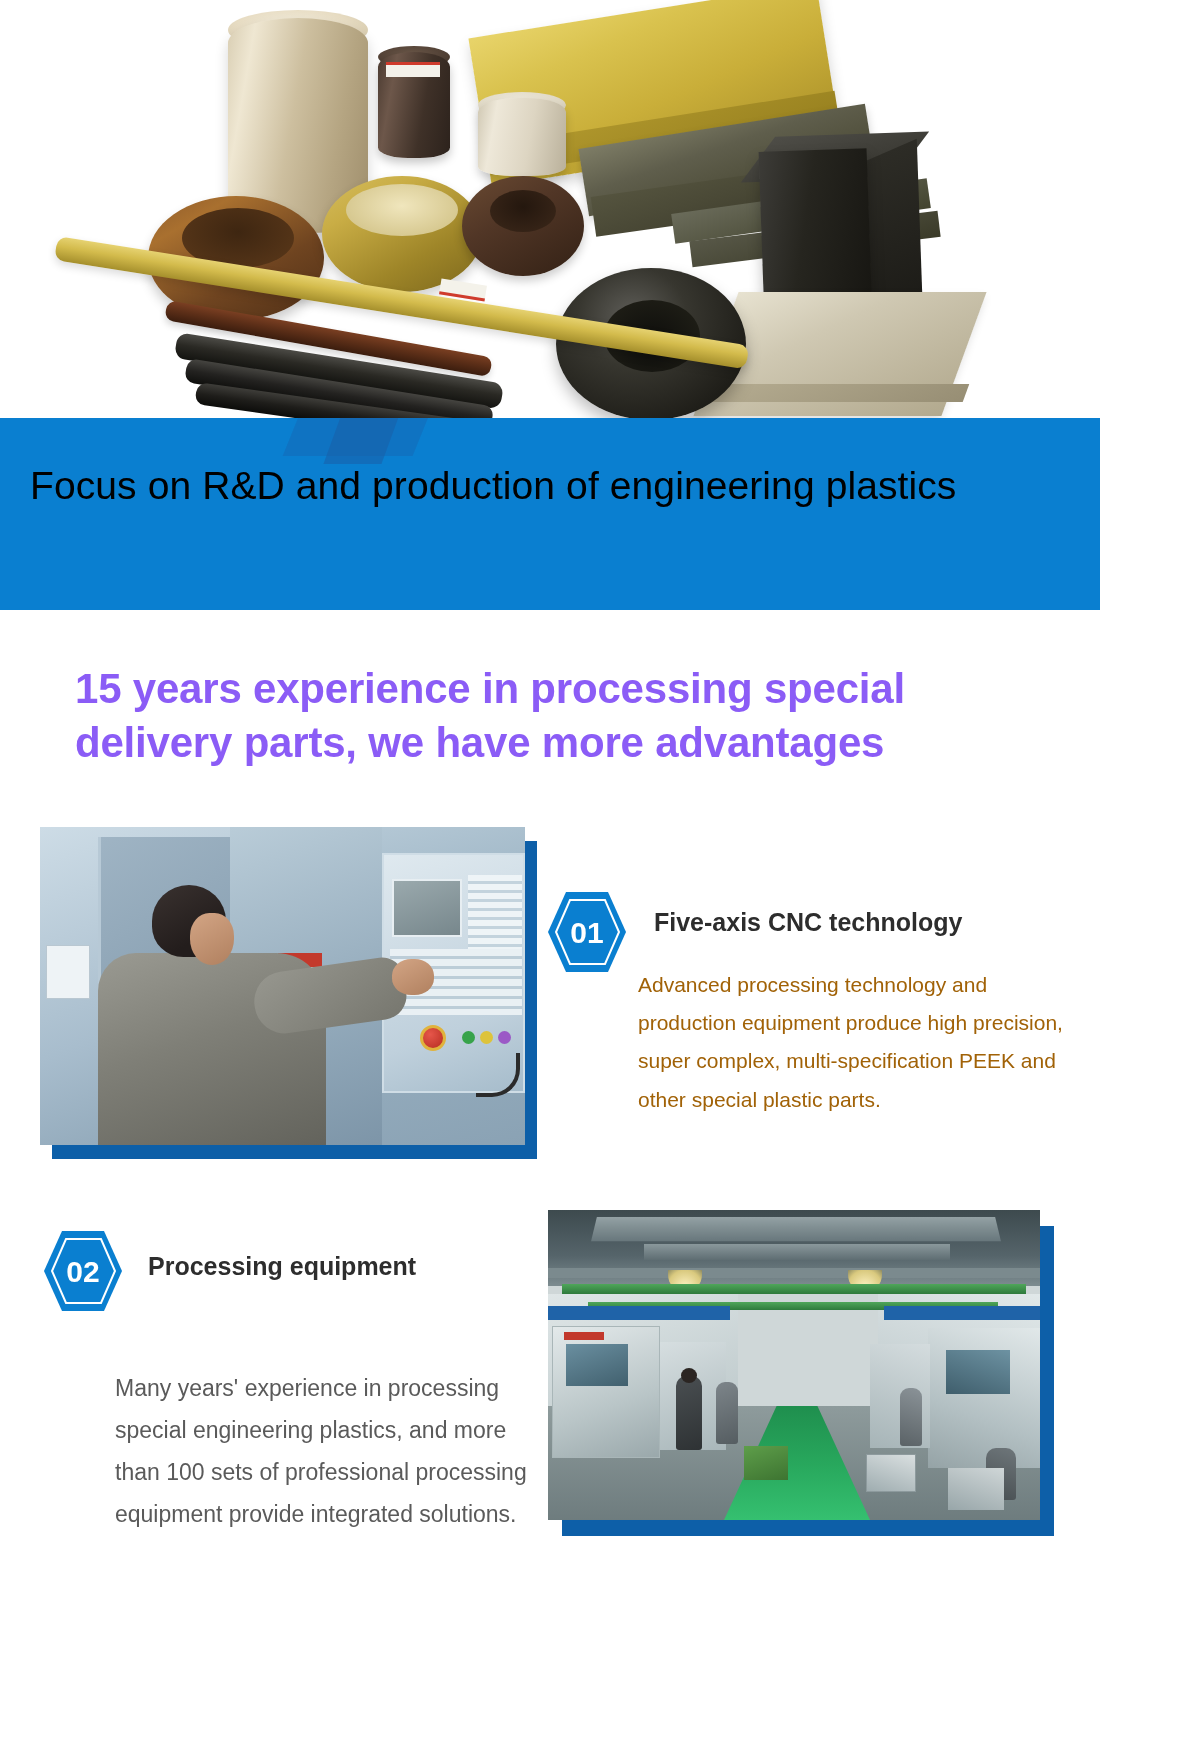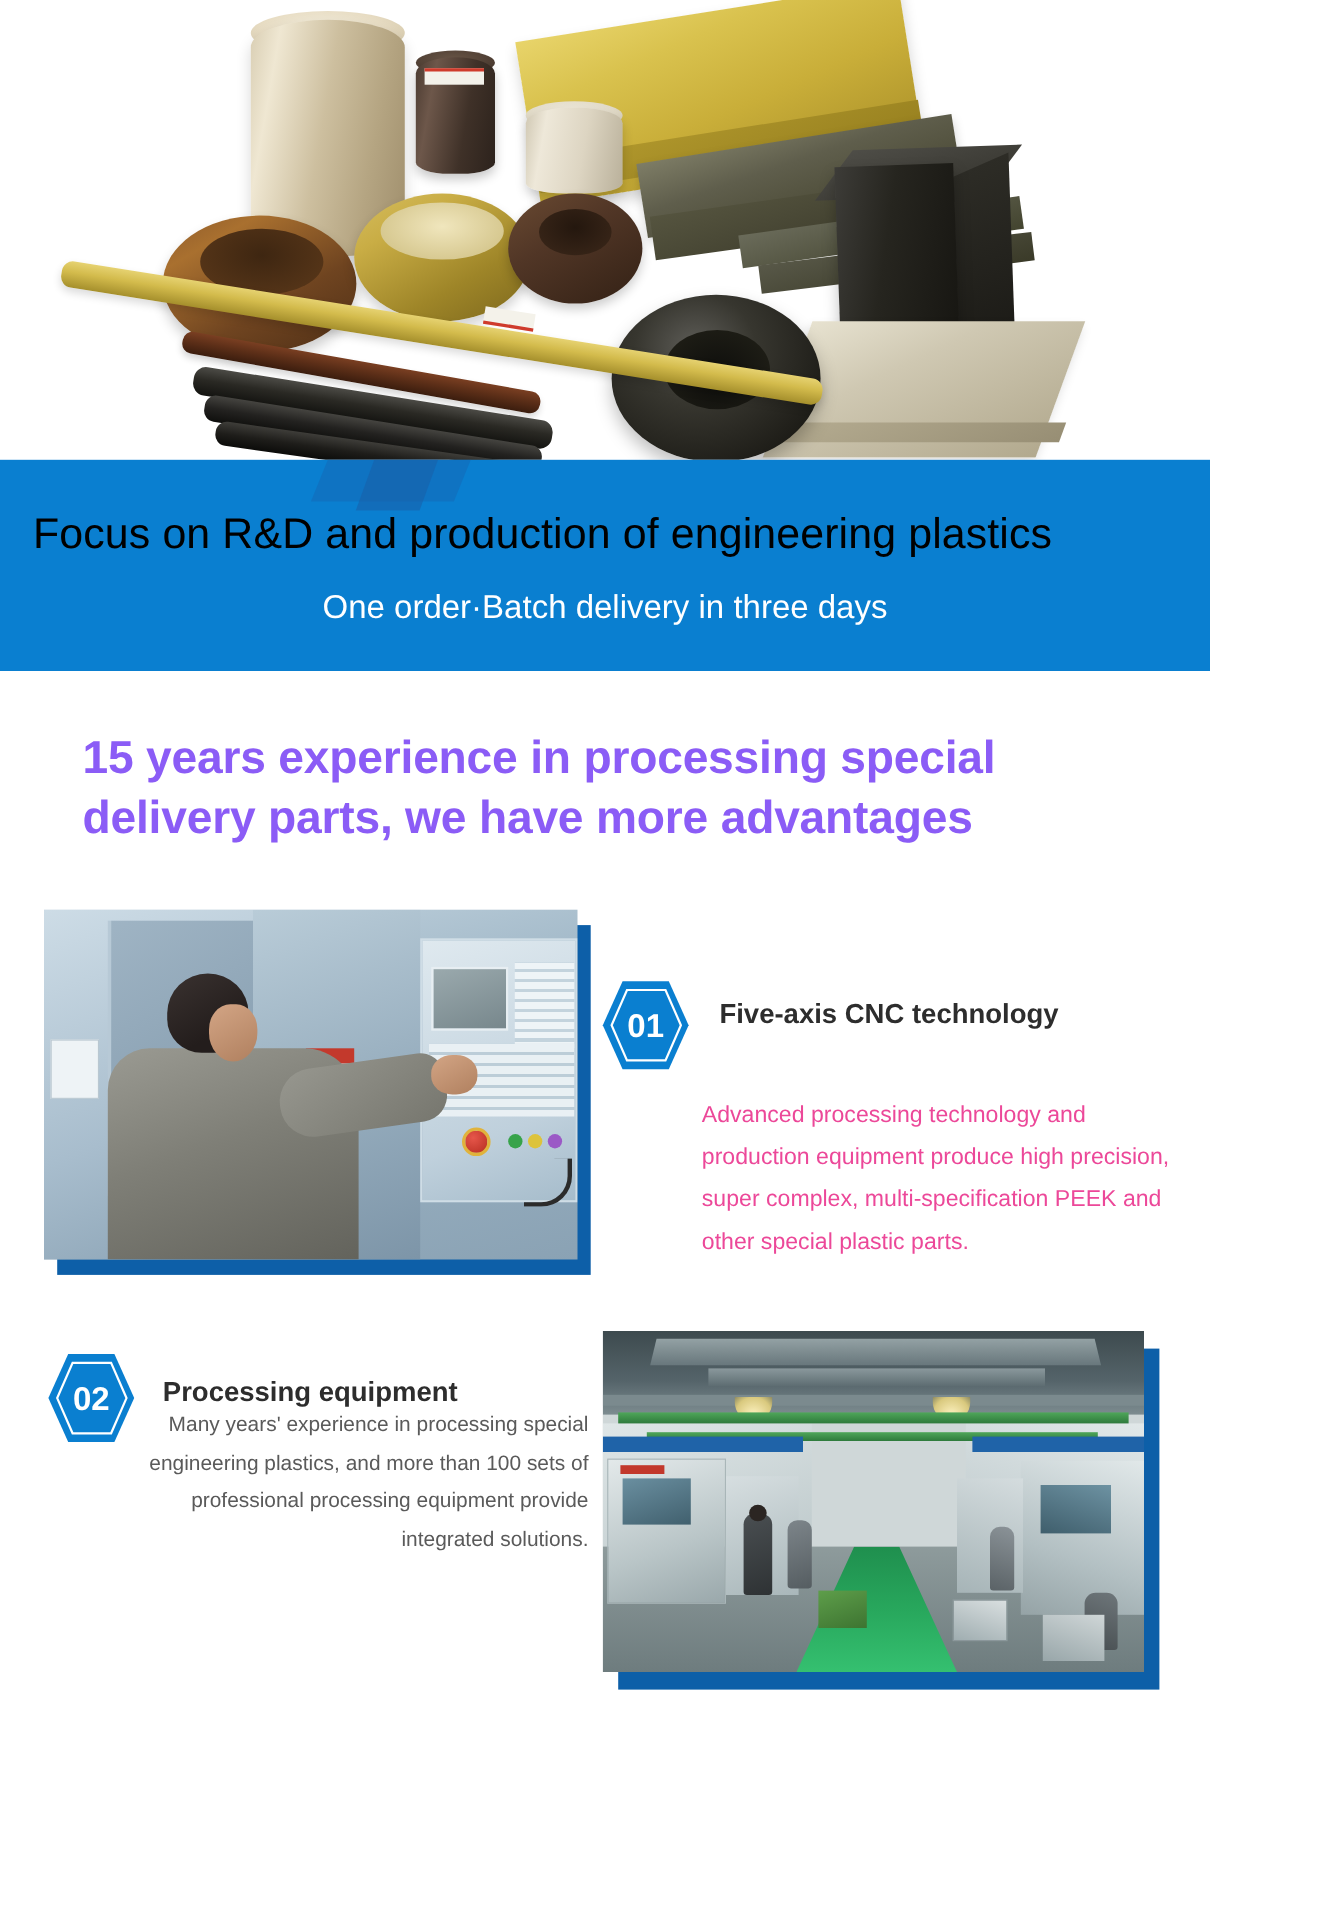--- a/index.html
+++ b/index.html
@@ -369,34 +369,34 @@
 
   .card1-badge{
     position:absolute; left:546px; top:889px; width:82px; height:86px;
   }
   .card1-title{
     position:absolute; left:654px; top:908px; width:430px;
     font-size:25px; font-weight:bold; color:#2d2d2d;
   }
   .card1-body{
     position:absolute; left:638px; top:966px; width:440px;
-    font-size:21px; line-height:1.82; color:#ec4899;margin-top:29px;
+    font-size:21px; line-height:1.82; color:#a16207;
   }
 
   
   .card2-badge{
     position:absolute; left:42px; top:1228px; width:82px; height:86px;
   }
   .card2-title{
     position:absolute; left:148px; top:1252px; width:400px;
     font-size:25px; font-weight:bold; color:#2d2d2d;
   }
   .card2-body{
-    position:absolute; left:115px; top:1279px; width:420px;
-    font-size:19px; line-height:1.82; color:#5a5a5a;text-align:right;
+    position:absolute; left:115px; top:1368px; width:420px;
+    font-size:23px; line-height:1.82; color:#5a5a5a;
   }
 
   .card2-photo-frame{
     position:absolute; left:548px; top:1210px; width:492px; height:310px;
   }
   .card2-frame-accent{
     position:absolute; left:14px; top:16px; width:492px; height:310px;
     background:#0d5fa8;
   }
   .card2-photo{
@@ -579,21 +579,20 @@
     <div class="sh rod-black-1"></div>
     <div class="sh rod-black-2"></div>
     <div class="sh rod-black-3"></div>
   </div>
 </div>
 
 <div class="banner" style="background:#0a7fd0;">
   <div class="banner-accent-b"></div>
   <div class="banner-accent-a"></div>
   <div class="banner-line1">Focus on R&amp;D and production of engineering plastics</div>
-  <div class="banner-line2">One order·Batch delivery in three days</div>
 </div>
 
 <h2 class="headline" style="color:#8b5cf6;">
   <span>15 years experience in processing special</span>
   <span>delivery parts, we have more advantages</span>
 </h2>
 
 <div class="card1-photo-frame">
   <div class="card1-frame-accent"></div>
   <div class="card1-photo">

